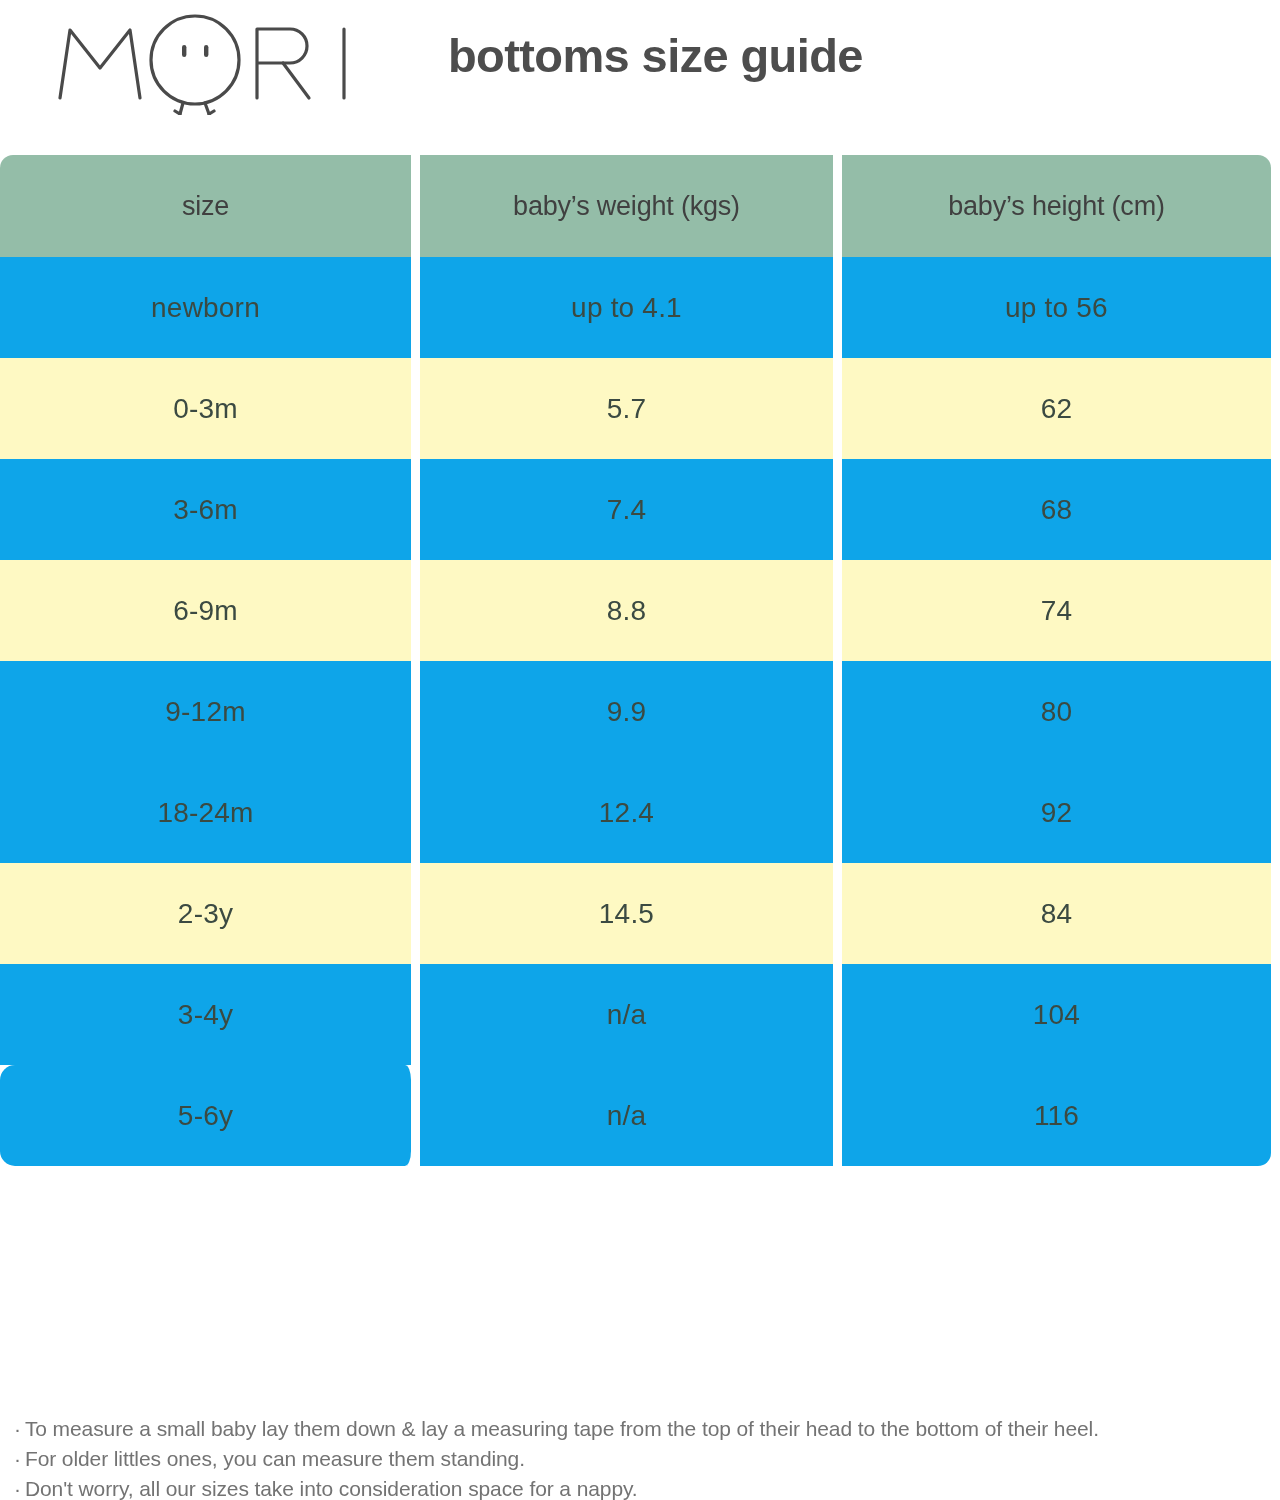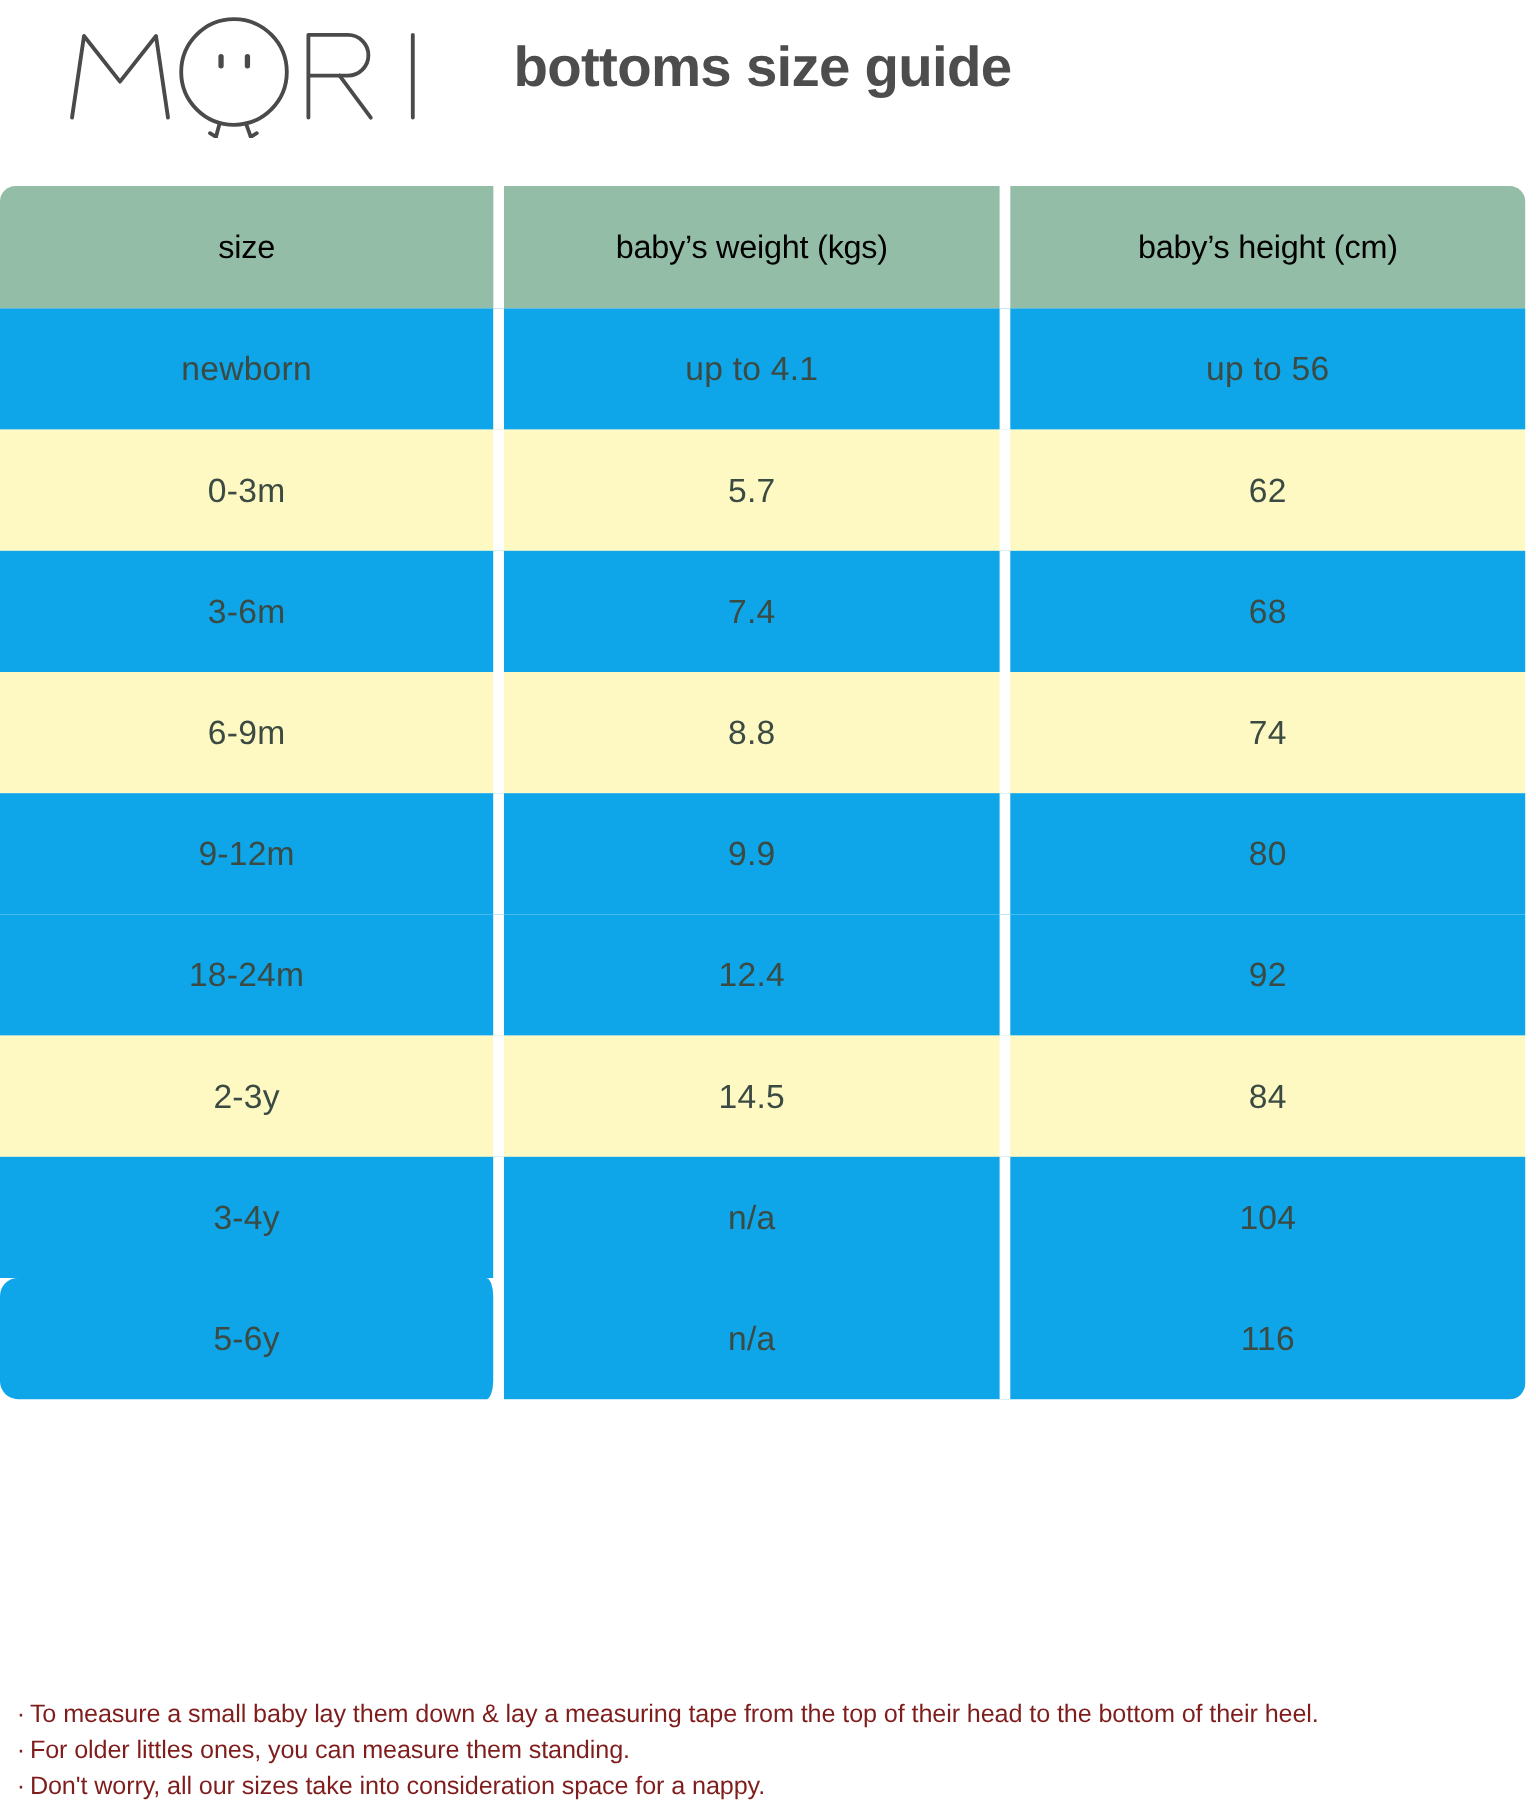--- a/index.html
+++ b/index.html
@@ -37,21 +37,21 @@
   }
 
   .logo svg {
     display: block;
     width: 310px;
     height: 105px;
   }
 
   .page-title {
     position: absolute;
-    left: 428px;
+    left: 448px;
     top: 30px;
     font-size: 47px;
     font-weight: bold;
     color: #4d4d4d;
     letter-spacing: -0.6px;
     line-height: 1.1;
   }
 
   
   .size-table {
@@ -78,21 +78,21 @@
   }
 
   
   thead tr {
     height: 102px;
   }
 
   thead th {
     height: 102px;
     background: #94bda8;
-    color: #000000;
+    color: #404040;
     font-size: 27px;
     font-weight: bold;
     letter-spacing: -0.2px;
     border-right: 9px solid #ffffff;
     box-sizing: border-box;
   }
 
   thead th:last-child {
     border-right: 0;
   }
@@ -140,21 +140,21 @@
   
   .notes {
     position: absolute;
     left: 14px;
     top: 1414px;
     width: 1255px;
   }
 
   .note {
     font-size: 21px;
-    color: #7f1d1d;
+    color: #737373;
     line-height: 30px;
     letter-spacing: -0.1px;
     white-space: nowrap;
   }
 
   .note .bullet {
     display: inline-block;
     margin-right: 4px;
   }
 </style>

